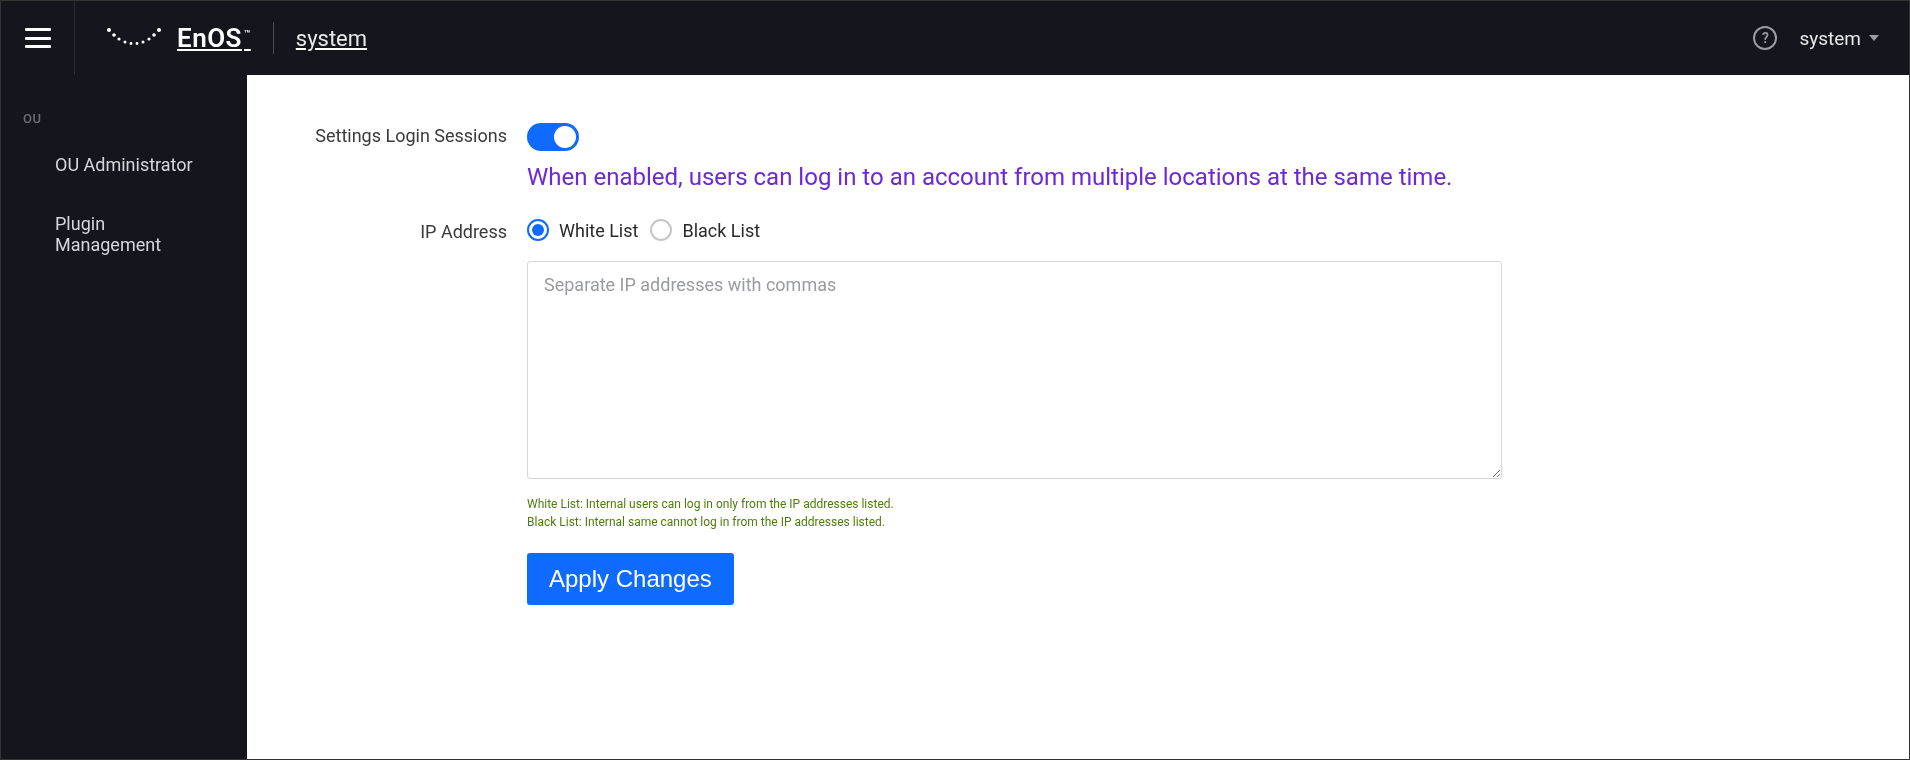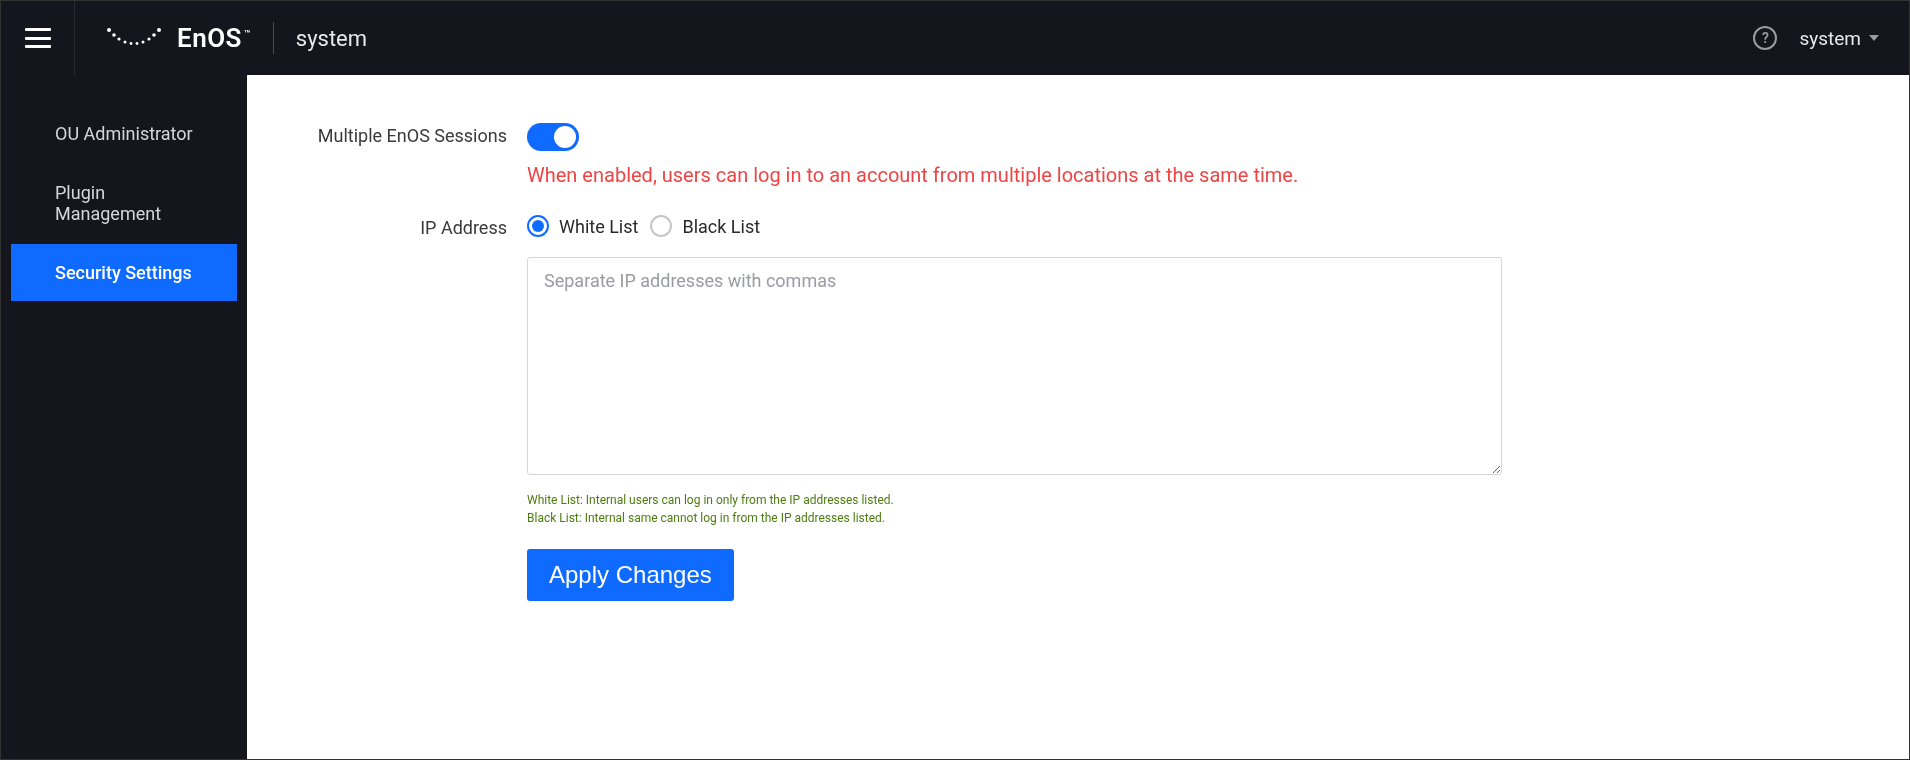--- a/index.html
+++ b/index.html
@@ -41,20 +41,21 @@
     .hamburger-icon span {
       display: block;
       height: 3px;
       background: #fff;
       border-radius: 1px;
     }
     .logo-area {
       display: flex;
       align-items: center;
       padding-left: 30px;
+      text-decoration: underline;
     }
     .logo-swoosh {
       width: 60px;
       height: 28px;
       position: relative;
       margin-right: 12px;
     }
     .logo-text {
       font-size: 26px;
       font-weight: 600;
@@ -176,22 +177,22 @@
     .toggle-knob {
       position: absolute;
       right: 3px;
       top: 3px;
       width: 22px;
       height: 22px;
       background: #fff;
       border-radius: 50%;
     }
     .help-text {
-      color: #ef4444;
-      font-size: 20px;
+      color: #6d28d9;
+      font-size: 24px;
       margin-top: 12px;
     }
     .radio-group {
       display: flex;
       gap: 12px;
       align-items: center;
     }
     .radio-option {
       display: flex;
       align-items: center;
@@ -291,35 +292,33 @@
     <div class="help-icon">?</div>
     <div class="user-menu">
       <span>system</span>
       <span class="caret-down"></span>
     </div>
   </div>
 </div>
 
 <div class="body">
   <div class="sidebar">
+    <div class="sidebar-section-label">OU</div>
     <div class="sidebar-item">
       <span>OU Administrator</span>
     </div>
     <div class="sidebar-item">
       <span>Plugin Management</span>
     </div>
-    <div class="sidebar-item active">
-      <span>Security Settings</span>
-    </div>
   </div>
 
   <div class="main">
 
     <div class="form-row">
-      <div class="form-label">Multiple EnOS Sessions</div>
+      <div class="form-label">Settings Login Sessions</div>
       <div class="form-control">
         <div class="toggle">
           <div class="toggle-knob"></div>
         </div>
         <div class="help-text">When enabled, users can log in to an account from multiple locations at the same time.</div>
       </div>
     </div>
 
     <div class="form-row">
       <div class="form-label">IP Address</div>

